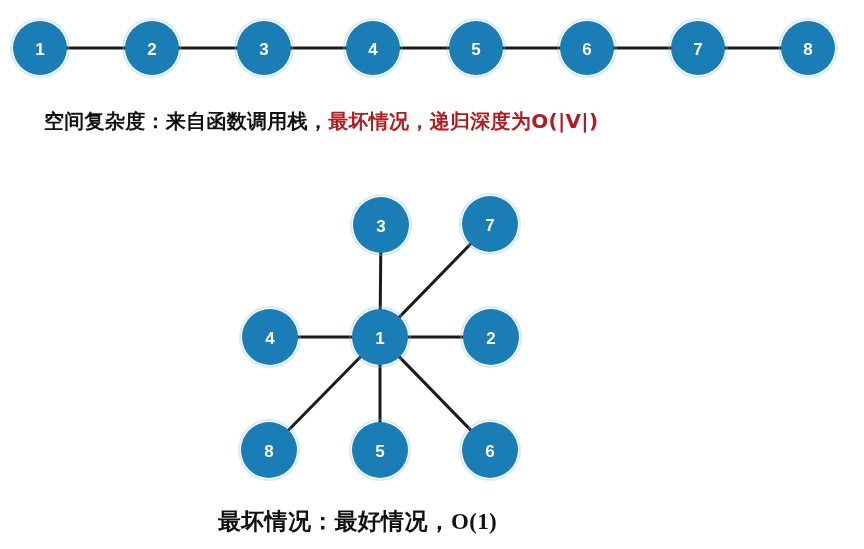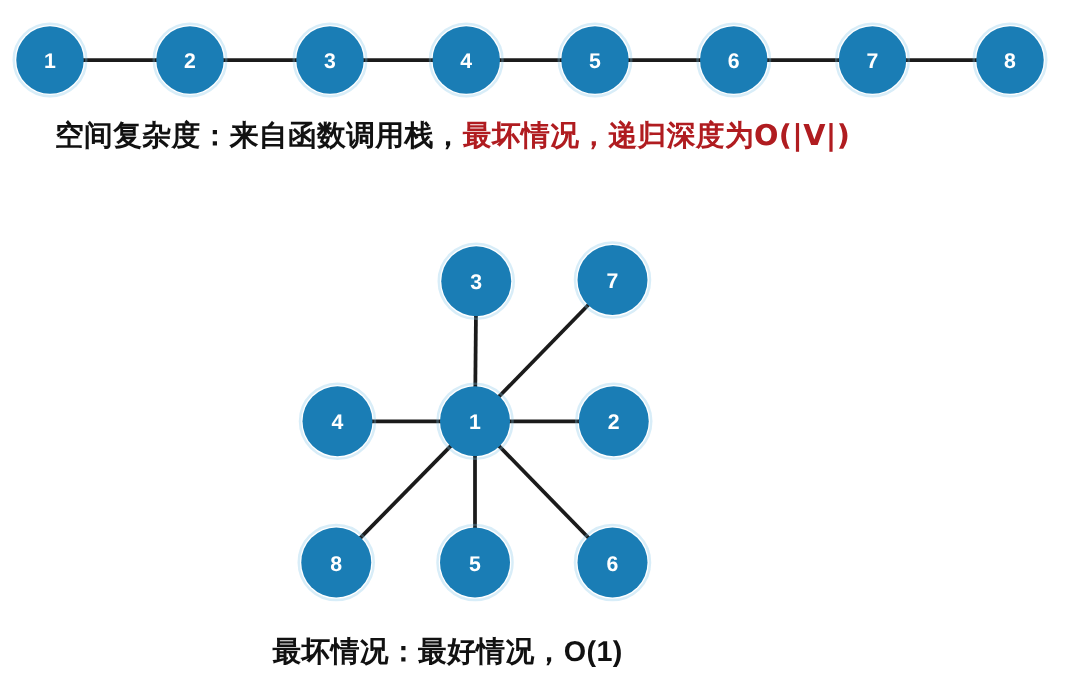--- a/index.html
+++ b/index.html
@@ -55,32 +55,32 @@
   .caption {
     position: absolute;
     white-space: nowrap;
     font-family: "DejaVu Sans", "Liberation Sans", sans-serif;
     font-weight: bold;
     color: #111111;
     letter-spacing: 0.3px;
   }
   #caption-top {
     left: 44px;
-    top: 93px;
-    font-size: 23px;
+    top: 108px;
+    font-size: 20px;
   }
   #caption-bottom {
     left: 218px;
     top: 506px;
     font-size: 23px;
   }
   .caption .seg-black { color: #111111; }
   .caption .seg-red { color: #b01c20; }
   .caption .seg-mono {
-    font-family: Liberation Sans, sans-serif;
+    font-family: Liberation Serif, serif;
     font-weight: bold;
   }
 </style>
 </head>
 <body>
 
 <div id="stage">
 
   <svg class="graph-svg" id="graph-layer" viewBox="0 0 864 549" xmlns="http://www.w3.org/2000/svg">
       <g>

